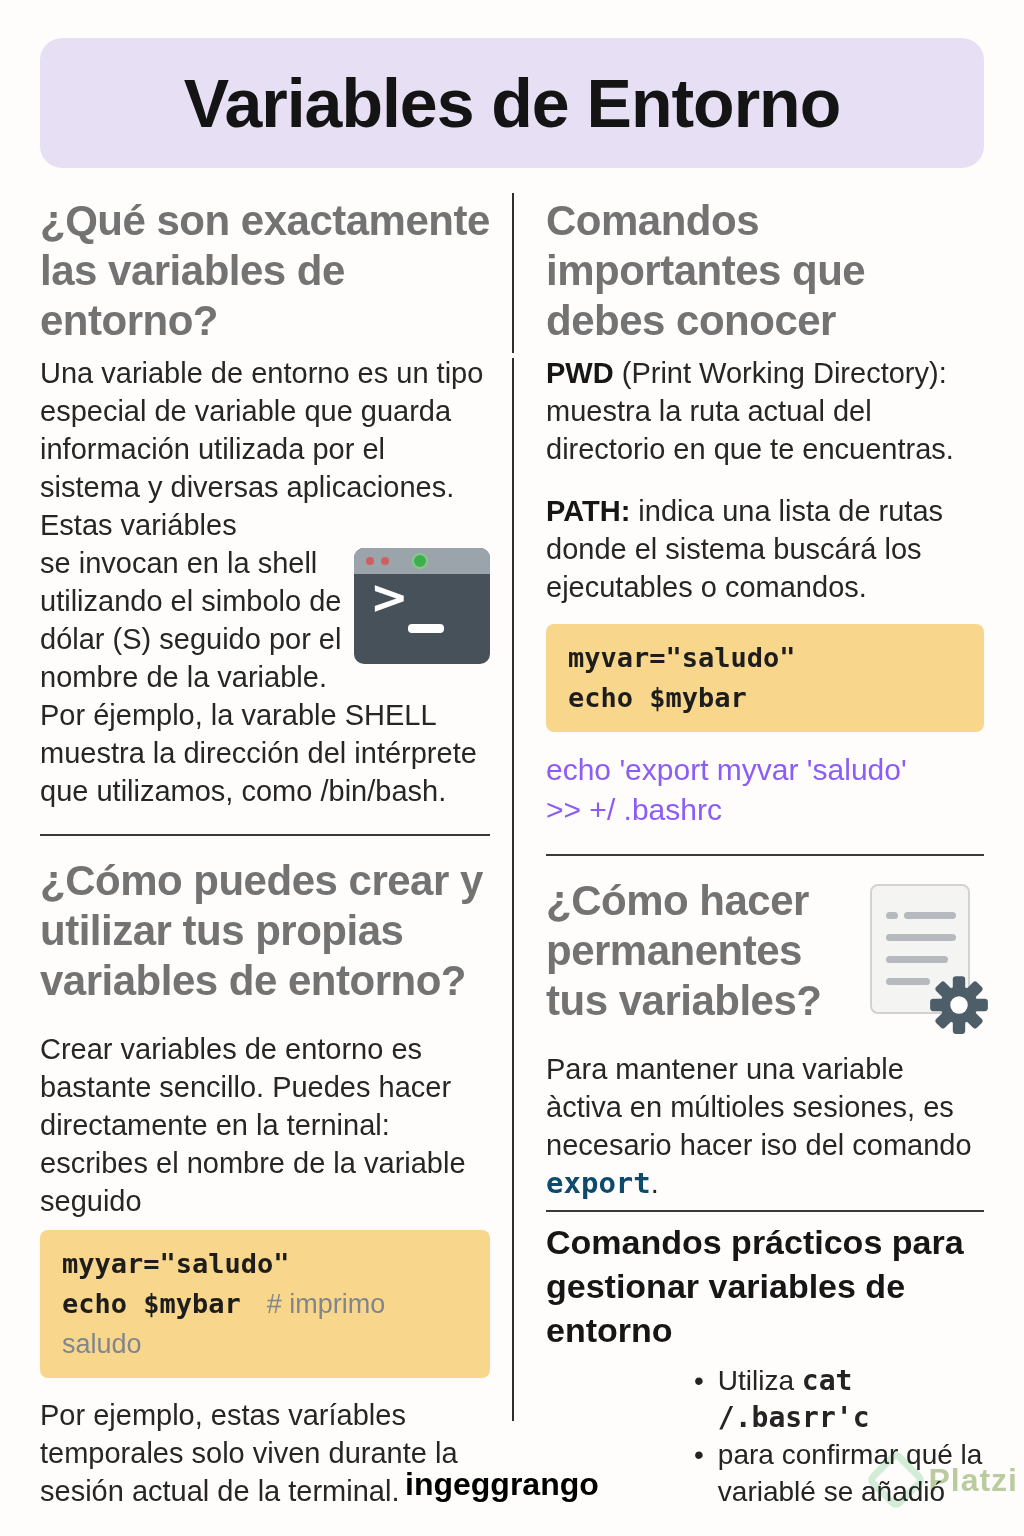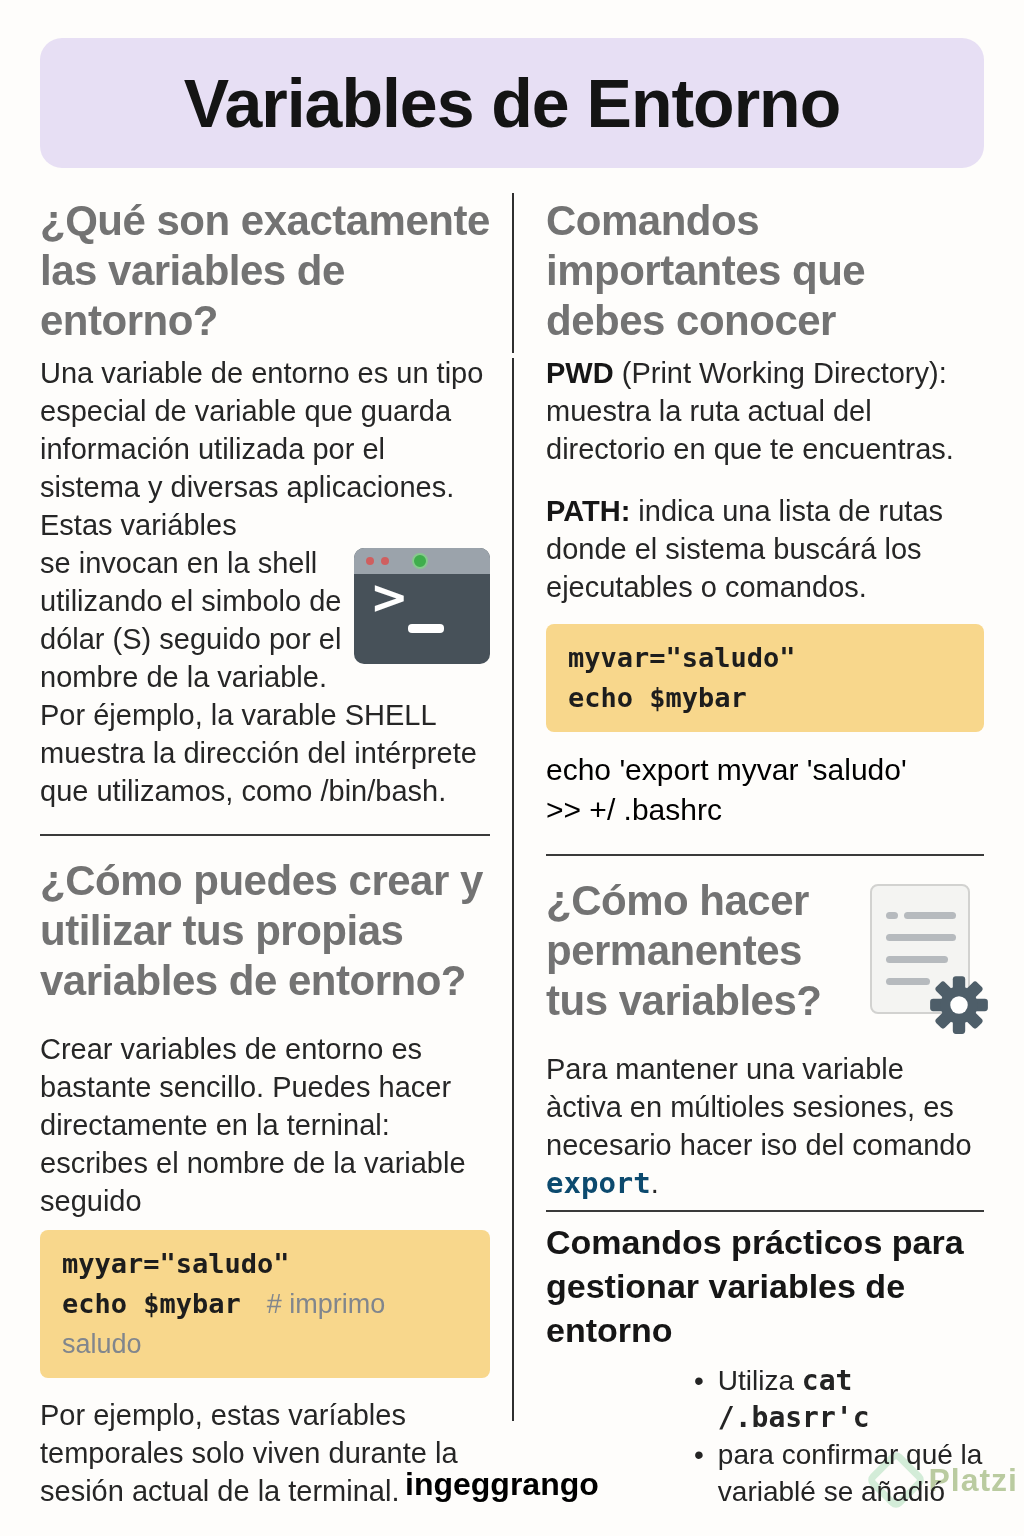--- a/index.html
+++ b/index.html
@@ -43,21 +43,21 @@
     font-size:27px;line-height:40px;font-weight:700;color:#1d1d1d;
   }
   .code-comment{
     font-family:"Liberation Sans","DejaVu Sans",sans-serif;
     font-weight:400;color:#81868d;margin-left:26px;
   }
   .mono{
     font-family:"DejaVu Sans Mono","Liberation Mono",monospace;
     font-weight:700;color:#0c4a6e;
   }
-  .export-note{font-size:30px;line-height:40px;color:#000000;}
+  .export-note{font-size:30px;line-height:40px;color:#8b5cf6;}
   
   .term{
     float:right;width:136px;height:116px;margin:4px 0 8px 10px;
     background:#475159;border-radius:10px;overflow:hidden;position:relative;
   }
   .term-bar{
     height:26px;background:#9ba3ab;display:flex;align-items:center;
     padding-left:12px;gap:7px;
   }
   .dot{border-radius:50%;}

